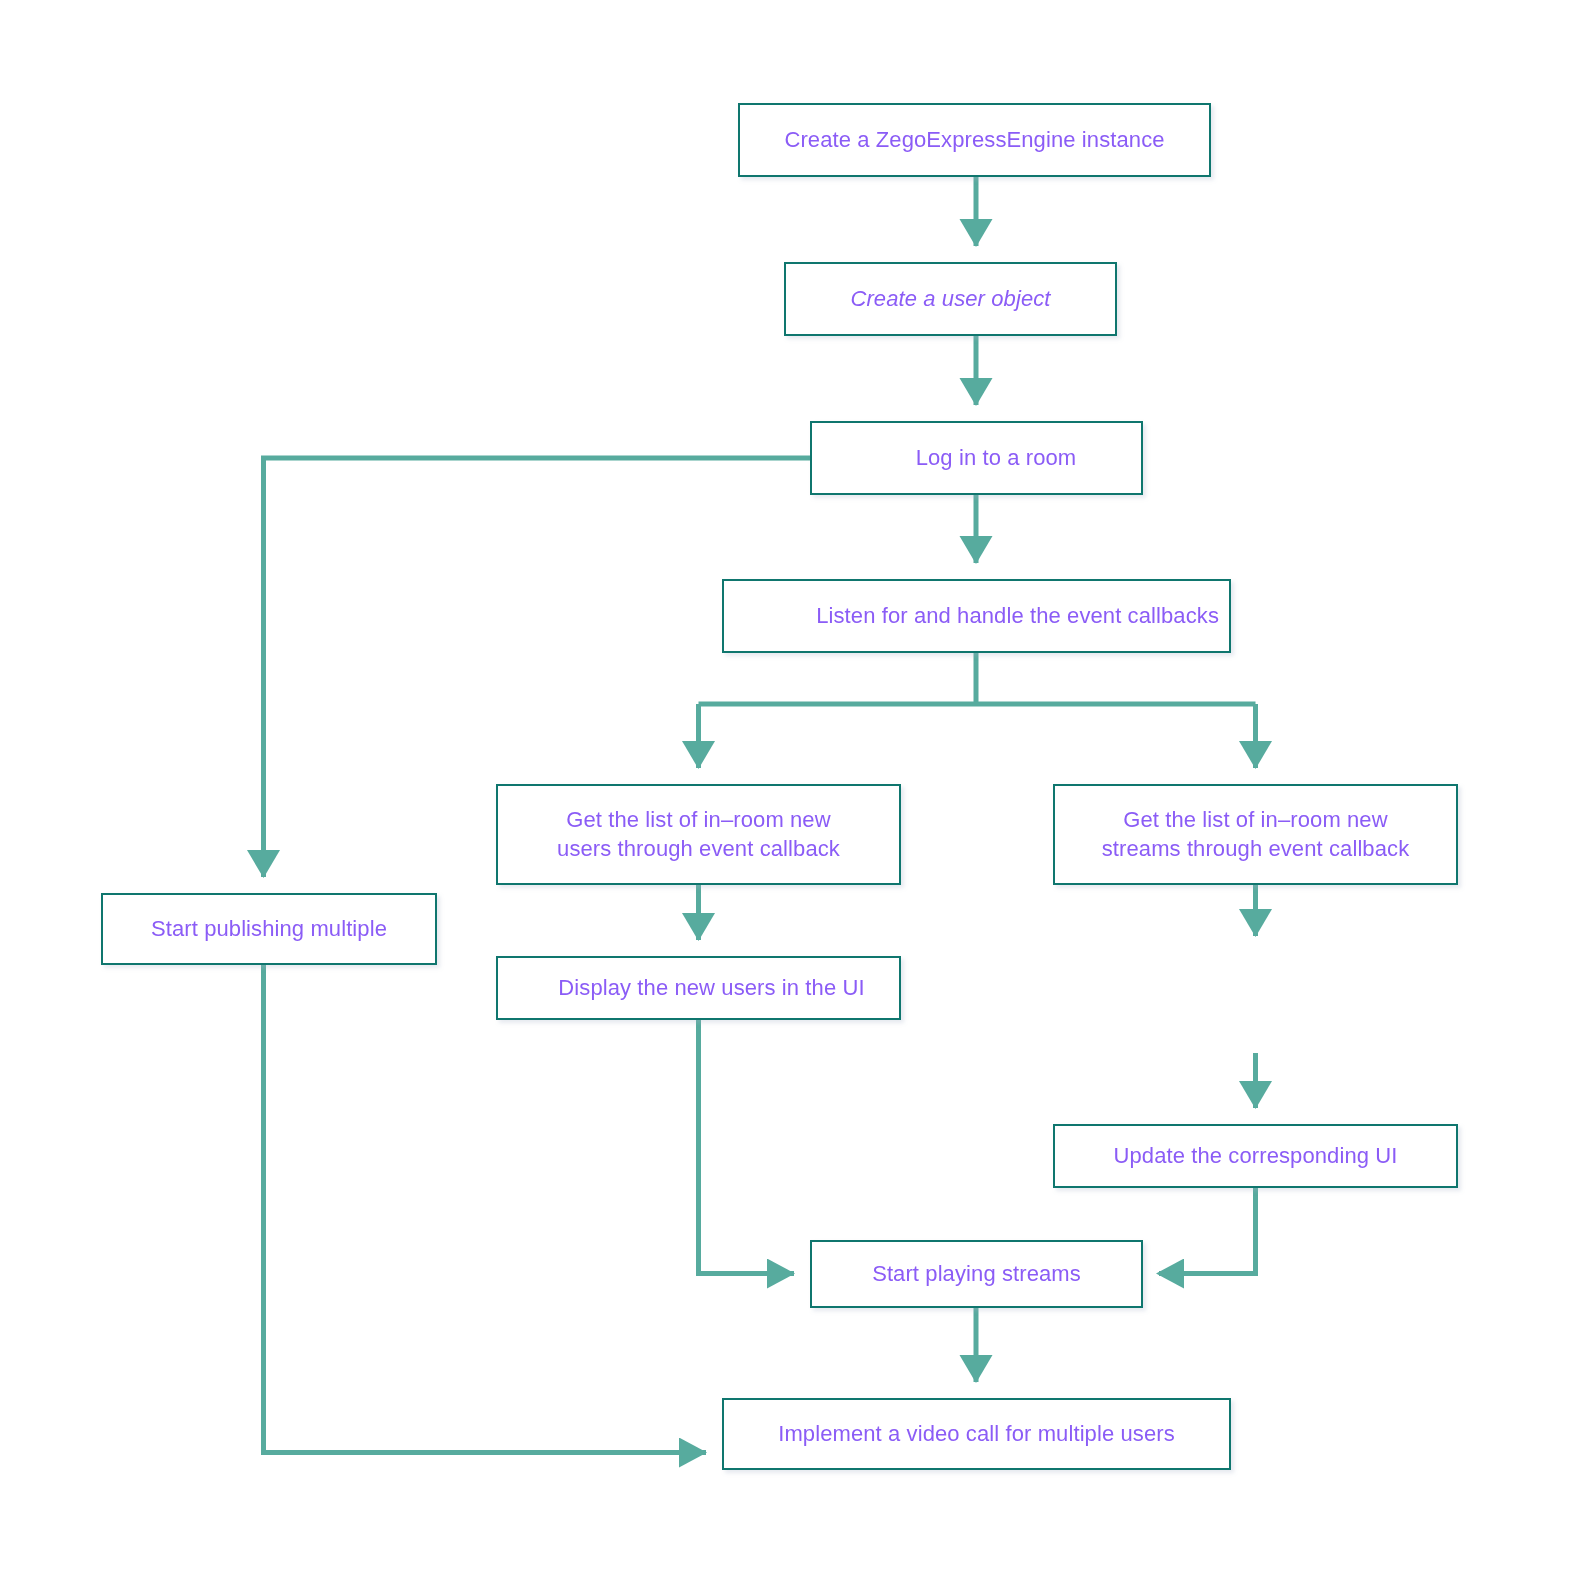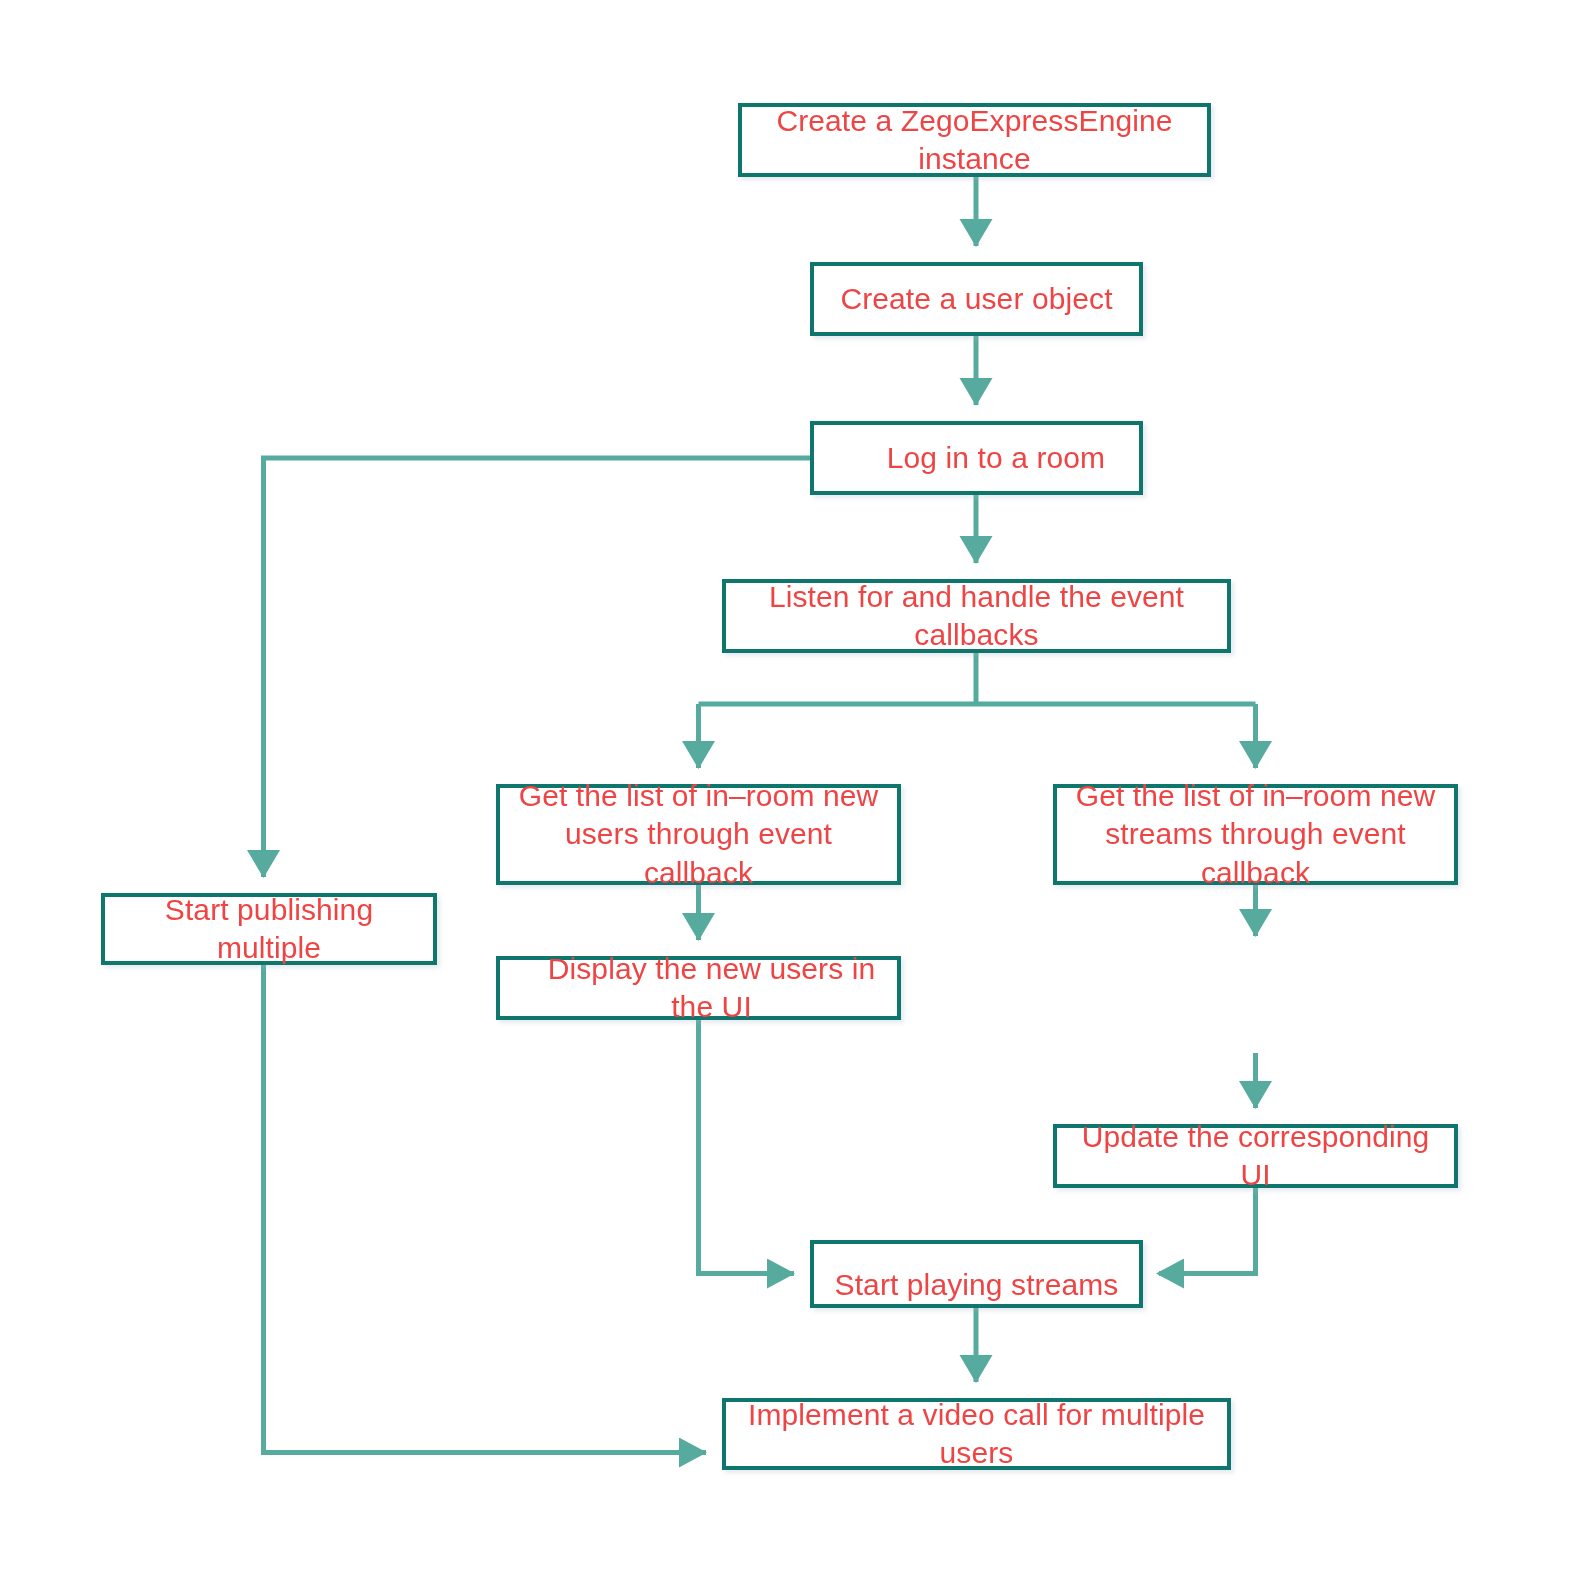--- a/index.html
+++ b/index.html
@@ -23,28 +23,28 @@
     top: 0;
     width: 1575px;
     height: 1590px;
     z-index: 1;
   }
   .node {
     position: absolute;
     z-index: 2;
     box-sizing: border-box;
     background: #ffffff;
-    border: 4px solid #0f766e;
+    border: 2px solid #0f766e;
     box-shadow: 3px 3px 4px rgba(170,178,200,0.28);
     display: flex;
     align-items: center;
     justify-content: center;
     text-align: center;
-    color: #ef4444;
-    font-size: 30px;
+    color: #8b5cf6;
+    font-size: 22px;
     line-height: 1.28;
     letter-spacing: 0.1px;
     font-family: "Liberation Sans", "DejaVu Sans", sans-serif;
   }
   .node .node-text {
     display: block;
     white-space: pre-line;
     padding: 0 10px;
   }
 </style>
@@ -96,21 +96,21 @@
       <path d="M 976 1308 L 976 1382" marker-end="url(#arrow-down)"></path>
 
       <path d="M 263.5 965 L 263.5 1452.5 L 706 1452.5" marker-end="url(#arrow-right)"></path>
     </g>
   </svg>
 
   <div class="node" style="left:738px; top:103px; width:473px; height:74px;">
     <span class="node-text">Create a ZegoExpressEngine instance</span>
   </div>
 
-  <div class="node" style="left:810px; top:262px; width:333px; height:74px;">
+  <div class="node" style="left:784px; top:262px; width:333px; height:74px;font-style:italic;">
     <span class="node-text">Create a user object</span>
   </div>
 
   <div class="node" style="left:810px; top:421px; width:333px; height:74px;padding-left:39px;">
     <span class="node-text">Log in to a room</span>
   </div>
 
   <div class="node" style="left:722px; top:579px; width:509px; height:74px;justify-content:flex-end;">
     <span class="node-text">Listen for and handle the event callbacks</span>
   </div>
@@ -131,21 +131,21 @@
 
   <div class="node" style="left:496px; top:956px; width:405px; height:64px;padding-left:26px;">
     <span class="node-text">Display the new users in the UI</span>
   </div>
 
 
   <div class="node" style="left:1053px; top:1124px; width:405px; height:64px;">
     <span class="node-text">Update the corresponding UI</span>
   </div>
 
-  <div class="node" style="left:810px; top:1240px; width:333px; height:68px;align-items:flex-end;">
+  <div class="node" style="left:810px; top:1240px; width:333px; height:68px;">
     <span class="node-text">Start playing streams</span>
   </div>
 
   <div class="node" style="left:722px; top:1398px; width:509px; height:72px;">
     <span class="node-text">Implement a video call for multiple users</span>
   </div>
 
 </div>
 
 </body></html>

